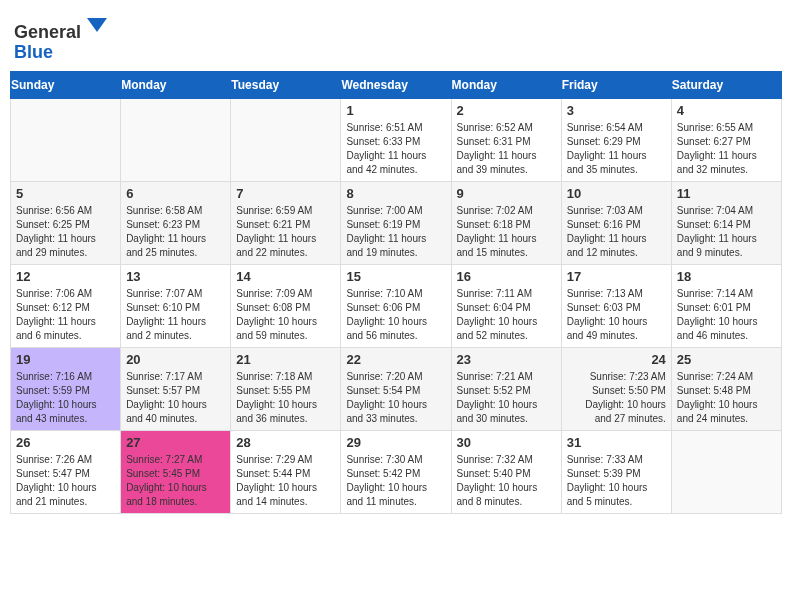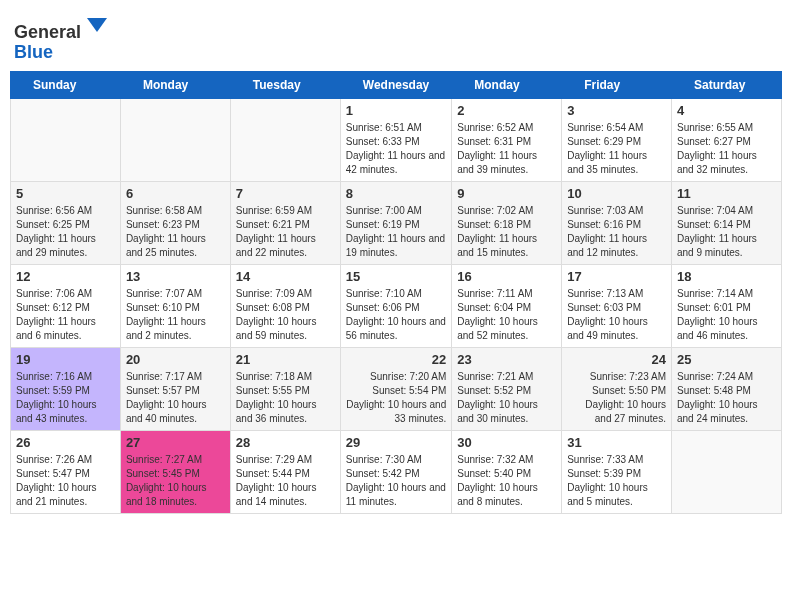--- a/index.html
+++ b/index.html
@@ -49,21 +49,21 @@
     .calendar {
       width: 100%;
       border-collapse: collapse;
       border: 1px solid #ccc;
     }
     .calendar th {
       background-color: #1565c0;
       color: #fff;
       font-size: 12px;
       font-weight: bold;
-      padding: 6px 22px;
+      padding: 6px 0;
       text-align: left;
       border: 1px solid #1565c0;
     }
     .calendar td {
       vertical-align: top;
       padding: 4px 5px;
       font-size: 10.5px;
       color: #333;
       border: 1px solid #ddd;
       width: calc(100% / 7);
@@ -211,21 +211,21 @@
           <div class="day-info">Sunrise: 7:16 AM<br>Sunset: 5:59 PM<br>Daylight: 10 hours and 43 minutes.</div>
         </td>
         <td style="background: rgb(245, 245, 245);">
           <span class="day-number">20</span>
           <div class="day-info">Sunrise: 7:17 AM<br>Sunset: 5:57 PM<br>Daylight: 10 hours and 40 minutes.</div>
         </td>
         <td style="background: rgb(245, 245, 245);">
           <span class="day-number">21</span>
           <div class="day-info">Sunrise: 7:18 AM<br>Sunset: 5:55 PM<br>Daylight: 10 hours and 36 minutes.</div>
         </td>
-        <td style="background: rgb(245, 245, 245); text-align: right;">
+        <td style="background: rgb(245, 245, 245);">
           <span class="day-number">22</span>
           <div class="day-info">Sunrise: 7:20 AM<br>Sunset: 5:54 PM<br>Daylight: 10 hours and 33 minutes.</div>
         </td>
         <td style="background: rgb(245, 245, 245);">
           <span class="day-number">23</span>
           <div class="day-info">Sunrise: 7:21 AM<br>Sunset: 5:52 PM<br>Daylight: 10 hours and 30 minutes.</div>
         </td>
         <td style="background: rgb(245, 245, 245); text-align: right;">
           <span class="day-number">24</span>
           <div class="day-info">Sunrise: 7:23 AM<br>Sunset: 5:50 PM<br>Daylight: 10 hours and 27 minutes.</div>

